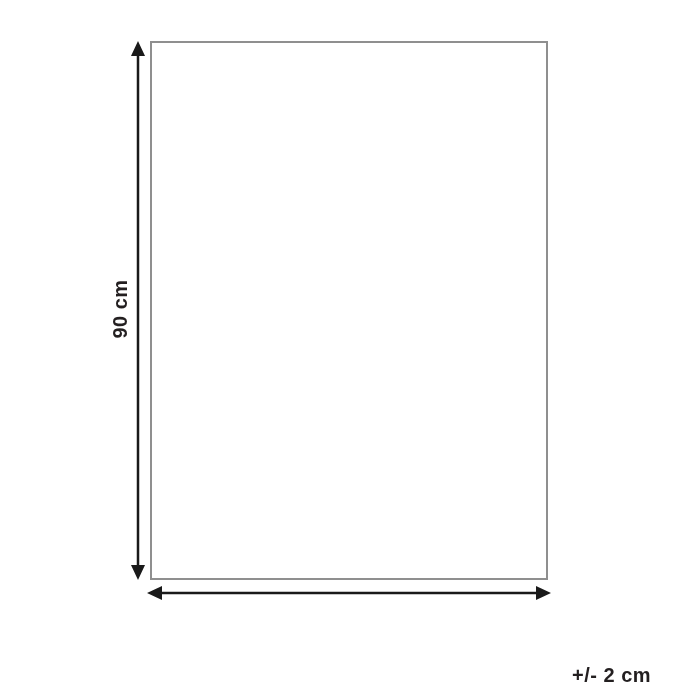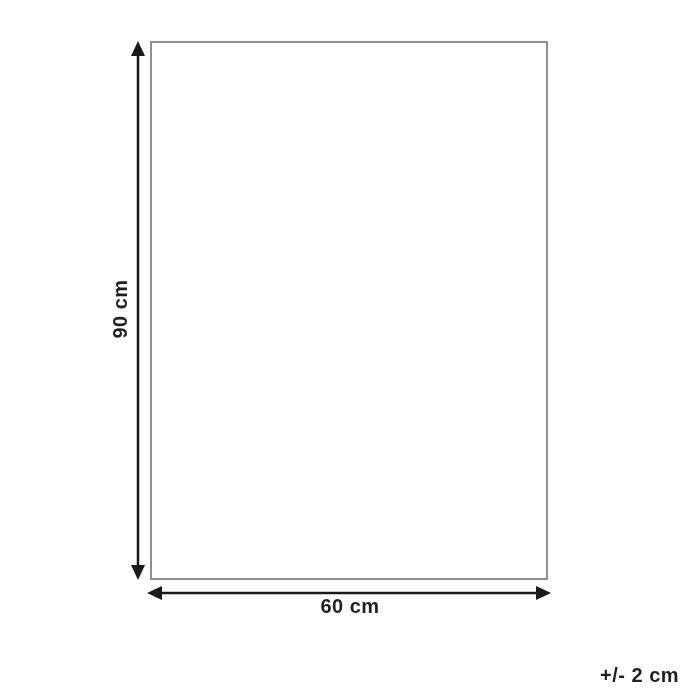--- a/index.html
+++ b/index.html
@@ -54,21 +54,21 @@
     text-align: center;
     transform: rotate(-90deg);
   }
   .width-label {
     left: 300px;
     top: 595px;
     width: 100px;
     text-align: center;
   }
   .tolerance-label {
-    left: 600px;
+    left: 572px;
     top: 664px;
   }
 </style>
 </head>
 <body>
 
 <div class="canvas">
 
   <div class="product-outline"></div>
 
@@ -79,17 +79,16 @@
   </svg>
 
   <svg class="arrow-svg width-arrow" width="404" height="18">
     <line x1="12" y1="9" x2="392" y2="9" stroke="#1a1a1a" stroke-width="2.5"></line>
     <polygon points="0,9 15,2 15,16" fill="#1a1a1a"></polygon>
     <polygon points="404,9 389,2 389,16" fill="#1a1a1a"></polygon>
   </svg>
 
   <div class="dim-label height-label">90 cm</div>
 
-  <div class="dim-label width-label">60 cm</div>
 
   <div class="dim-label tolerance-label">+/- 2 cm</div>
 
 </div>
 
 </body></html>

